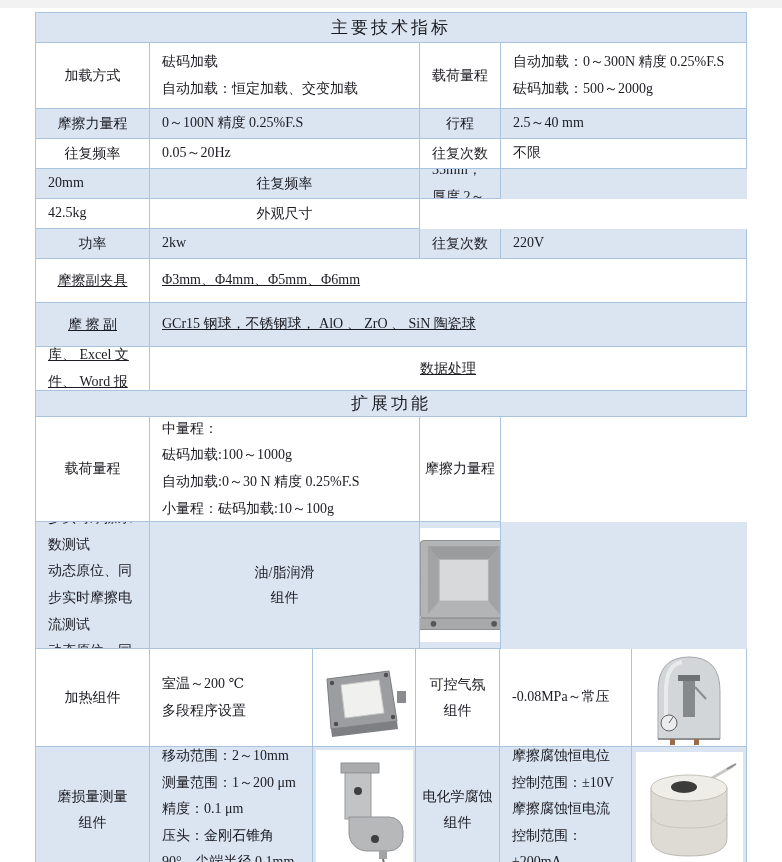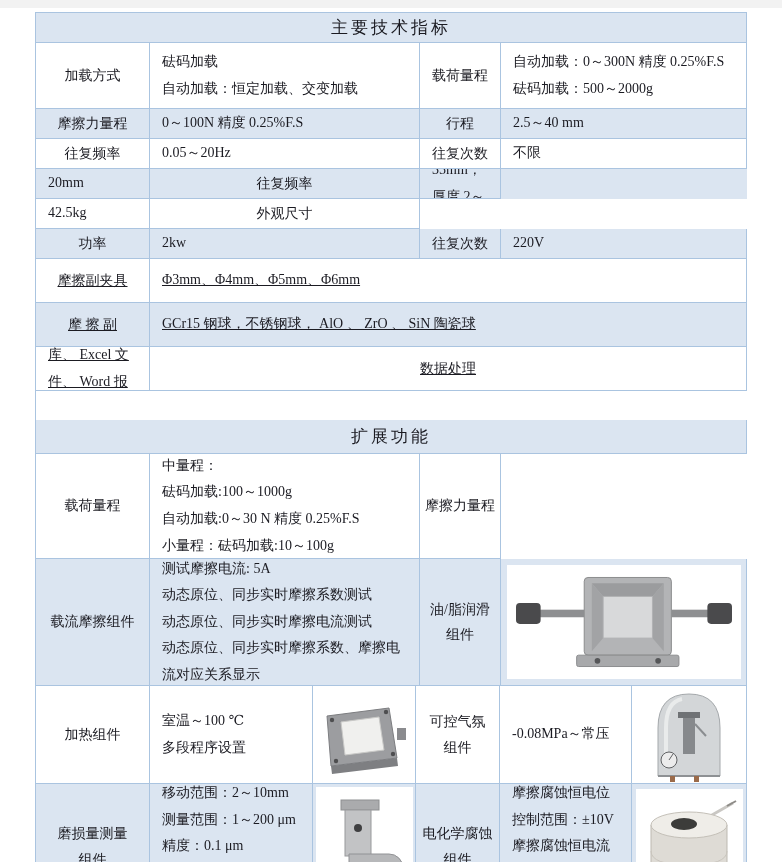--- a/index.html
+++ b/index.html
@@ -10,21 +10,21 @@
   html,body{margin:0;padding:0;background:#ffffff;}
   .page{position:relative;width:782px;height:862px;background:#ffffff;overflow:hidden;
         font-family:"Liberation Serif","DejaVu Serif",serif;color:var(--ink);font-size:14px;}
   .topstrip{position:absolute;top:0;left:0;width:782px;height:8px;background:#f2f2f2;}
   .table{position:absolute;left:35px;top:12px;width:711px;
          border-top:1px solid var(--bd);border-left:1px solid var(--bd);}
   .row{display:grid;}
   .cols4{grid-template-columns:114px 270px 81px 246px;}
   .cols2{grid-template-columns:114px 597px;}
   .cols6{grid-template-columns:114px 163px 103px 84px 132px 115px;}
-  .h30{height:30px;} .h34{height:34px;margin-top:29px;} .h36{height:44px;text-decoration:underline;} .h66{height:66px;}
+  .h30{height:30px;} .h34{height:26px;} .h36{height:44px;text-decoration:underline;} .h66{height:66px;}
   .h98{height:98px;} .h105{height:105px;} .h126{height:126px;} .h127{height:127px;}
   .cell{box-sizing:border-box;border-right:1px solid var(--bd);border-bottom:1px solid var(--bd);
         display:flex;align-items:center;overflow:hidden;}
   .lbl{justify-content:center;text-align:center;padding:2px;align-items:center;}
   .val{padding:2px 8px 2px 12px;}
   .val span{white-space:pre-line;line-height:1.9;}
   .lbl span{white-space:pre-line;line-height:1.8;}
   .imgc{justify-content:center;}
   .alt{background:var(--tint);}
   .sec{box-sizing:border-box;display:flex;align-items:center;justify-content:center;
@@ -161,23 +161,20 @@
 砝码加载:100～1000g
 自动加载:0～30 N  精度 0.25%F.S
 小量程：砝码加载:10～100g</span>
         </div>
       <div class="cell lbl">
           <span>摩擦力量程</span>
         </div>
     </div>
 
     <div class="row cols4 h127 alt">
-      <div class="cell lbl">
-          <span>载流摩擦组件</span>
-        </div>
       <div class="cell val">
           <span>测试摩擦电流: 5A
 动态原位、同步实时摩擦系数测试
 动态原位、同步实时摩擦电流测试
 动态原位、同步实时摩擦系数、摩擦电流对应关系显示</span>
         </div>
       <div class="cell lbl">
           <span>油/脂润滑
 组件</span>
         </div>
@@ -199,21 +196,21 @@
           </svg>
         </div>
       </div>
     </div>
 
     <div class="row cols6 h98">
       <div class="cell lbl">
           <span>加热组件</span>
         </div>
       <div class="cell val">
-          <span>室温～100 ℃
+          <span>室温～200 ℃
 多段程序设置</span>
         </div>
       <div class="cell imgc">
         <div class="photo" style="width:97px;height:92px;">
           <svg width="95" height="90" viewBox="0 0 95 90">
             <polygon points="14,76 80,68 81,76 15,84" fill="#7e7f82"></polygon>
             <polygon points="10,26 72,18 80,68 14,76" fill="#9c9da0" stroke="#7c7d80"></polygon>
             <polygon points="24,32 62,27 67,60 28,65" fill="#f0f0ee" stroke="#c9c9c7"></polygon>
             <rect x="80" y="38" width="9" height="12" fill="#8a8b8e"></rect>
             <circle cx="15" cy="30" r="2.2" fill="#4e4e50"></circle>

